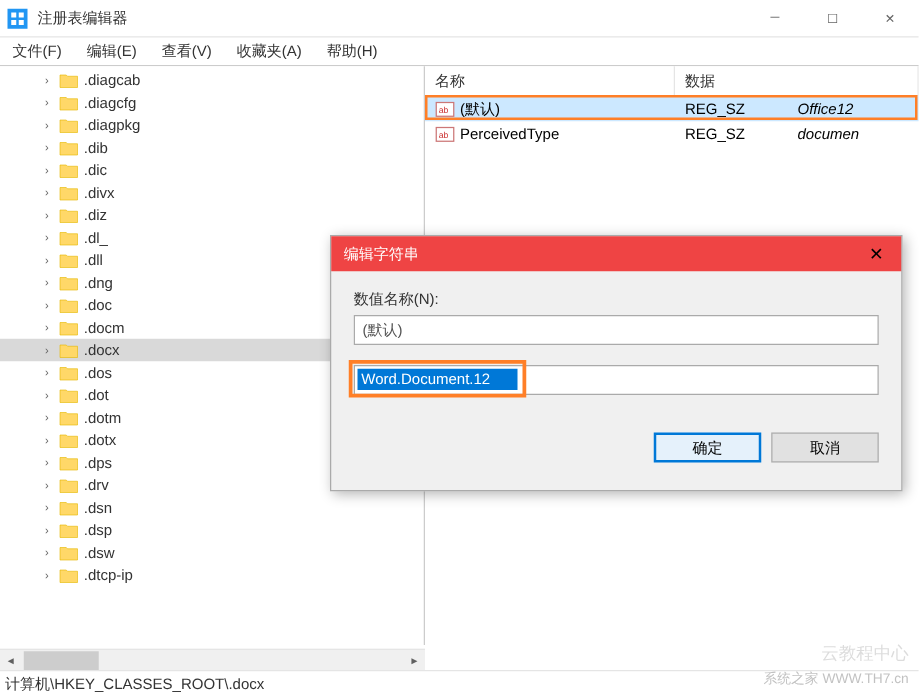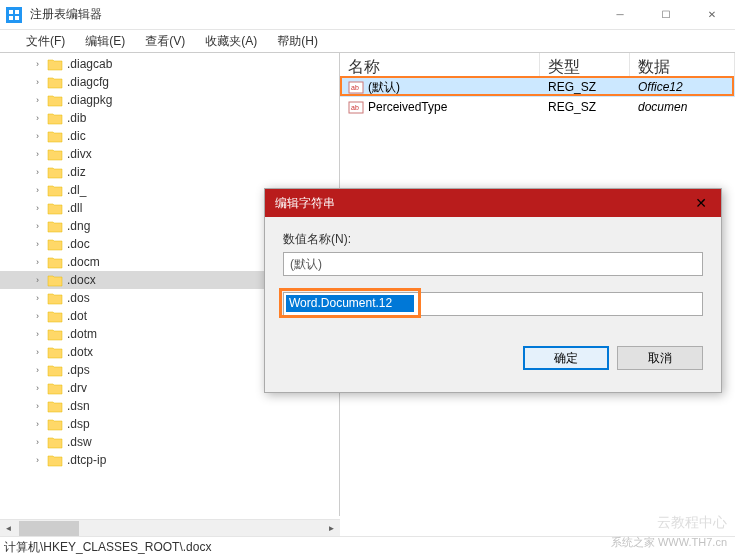--- a/index.html
+++ b/index.html
@@ -5,52 +5,52 @@
 * { margin: 0; padding: 0; box-sizing: border-box; font-family: "Microsoft YaHei", "Segoe UI", sans-serif; }
 body { background: #fff; width: 735px; height: 558px; overflow: hidden; position: relative; }
 
 .titlebar { height: 30px; display: flex; align-items: center; padding-left: 6px; border-bottom: 1px solid #e5e5e5; }
 .titlebar .app-icon { width: 16px; height: 16px; background: #2196f3; margin-right: 8px; display: flex; align-items: center; justify-content: center; }
 .titlebar .app-icon svg { width: 12px; height: 12px; }
 .titlebar .title { font-size: 12px; color: #333; flex: 1; }
 .win-controls { display: flex; height: 100%; }
 .win-btn { width: 46px; display: flex; align-items: center; justify-content: center; color: #666; font-size: 10px; }
 
-.menubar { height: 22px; display: flex; align-items: center; padding-left: 16px; font-size: 12px; color: #333; }
+.menubar { height: 22px; display: flex; align-items: center; padding-left: 0; font-size: 12px; color: #333; }
 .menu-item { padding: 2px 10px; }
 
 .content { display: flex; height: 464px; border-top: 1px solid #ccc; }
 
 .tree-panel { width: 340px; overflow-y: auto; overflow-x: hidden; border-right: 1px solid #ccc; background: #fff; padding-top: 2px; }
 .tree-item { display: flex; align-items: center; height: 18px; font-size: 12px; color: #333; white-space: nowrap; }
 .expander { width: 11px; height: 11px; margin-left: 32px; margin-right: 4px; display: flex; align-items: center; justify-content: center; color: #666; font-size: 9px; }
 .folder-icon { width: 16px; height: 13px; margin-right: 4px; }
 .tree-item.selected { background: #d9d9d9; }
 .tree-item.selected .label { }
 
 .list-panel { flex: 1; background: #fff; position: relative; }
 .list-header { display: flex; height: 24px; border-bottom: 1px solid #e5e5e5; }
-.list-header .col { font-size: 16px; padding: 4px 8px; border-right: 1px solid #e5e5e5; color: #333; }
+.list-header .col { font-size: 12px; padding: 4px 8px; border-right: 1px solid #e5e5e5; color: #333; }
 .col-name { width: 200px; }
 .col-type { width: 90px; }
 .col-data { flex: 1; }
 
 .list-row { display: flex; height: 20px; align-items: center; font-size: 12px; }
 .list-row.highlight { background: #cce8ff; }
 .cell { padding: 0 8px; overflow: hidden; white-space: nowrap; text-overflow: ellipsis; }
 .cell-name { width: 200px; display: flex; align-items: center; }
 .cell-type { width: 90px; }
 .cell-data { flex: 1; font-style: italic; }
 .reg-icon { width: 16px; height: 16px; margin-right: 4px; flex-shrink: 0; }
 
 .highlight-box { position: absolute; border: 2px solid #ff7f27; pointer-events: none; }
 .hl-header { top: 23px; left: 0; right: 1px; height: 20px; }
 
 .dialog { position: absolute; top: 188px; left: 264px; width: 458px; height: 205px; background: #f0f0f0; border: 1px solid #aaa; box-shadow: 2px 2px 10px rgba(0,0,0,0.3); }
-.dlg-title { height: 28px; background: #b91c1c; display: flex; align-items: center; padding-left: 10px; color: #fff; font-size: 12px; }
+.dlg-title { height: 28px; background: #ef4444; display: flex; align-items: center; padding-left: 10px; color: #fff; font-size: 12px; }
 .dlg-close { margin-left: auto; width: 40px; height: 100%; display: flex; align-items: center; justify-content: center; color: #000; font-size: 14px; }
 .dlg-body { padding: 14px 18px; }
 .dlg-label { font-size: 12px; color: #333; margin-bottom: 4px; }
 .dlg-input { width: 100%; height: 24px; border: 1px solid #aaa; background: #fff; padding: 2px 6px; font-size: 12px; margin-bottom: 16px; }
 .dlg-input.ro { color: #555; }
 .dlg-value-wrapper { position: relative; }
 .dlg-input.val { color: #000; }
 .val-highlight { position: absolute; border: 3px solid #ff7f27; top: -4px; left: -4px; width: 142px; height: 30px; pointer-events: none; }
 .val-select { position: absolute; top: 3px; left: 3px; width: 128px; height: 17px; background: #0078d7; color: #fff; font-size: 12px; padding: 0 3px; line-height: 17px; pointer-events: none; }
 .dlg-buttons { display: flex; justify-content: flex-end; gap: 8px; padding: 0 18px; }
@@ -256,21 +256,20 @@
         <span class="expander">›</span>
         <svg class="folder-icon" viewBox="0 0 16 13">
           <path d="M1 2 L6 2 L7 3 L15 3 L15 12 L1 12 Z" fill="#ffd868" stroke="#e6b800" stroke-width="0.5"></path>
         </svg>
         <span class="label">.dtcp-ip</span>
       </div>
     </div>
   <div class="list-panel">
     <div class="list-header">
       <div class="col col-name">名称</div>
-      <div class="col col-type">类型</div>
       <div class="col col-data">数据</div>
     </div>
     <div id="list-body">
         <div class="list-row highlight">
           <div class="cell cell-name">
             <svg class="reg-icon" viewBox="0 0 16 16">
               <rect x="1" y="3" width="14" height="11" fill="#fff" stroke="#c77" stroke-width="1"></rect>
               <text x="3" y="11" font-size="7" fill="#c33" font-family="monospace">ab</text>
             </svg>
             <span>(默认)</span>

